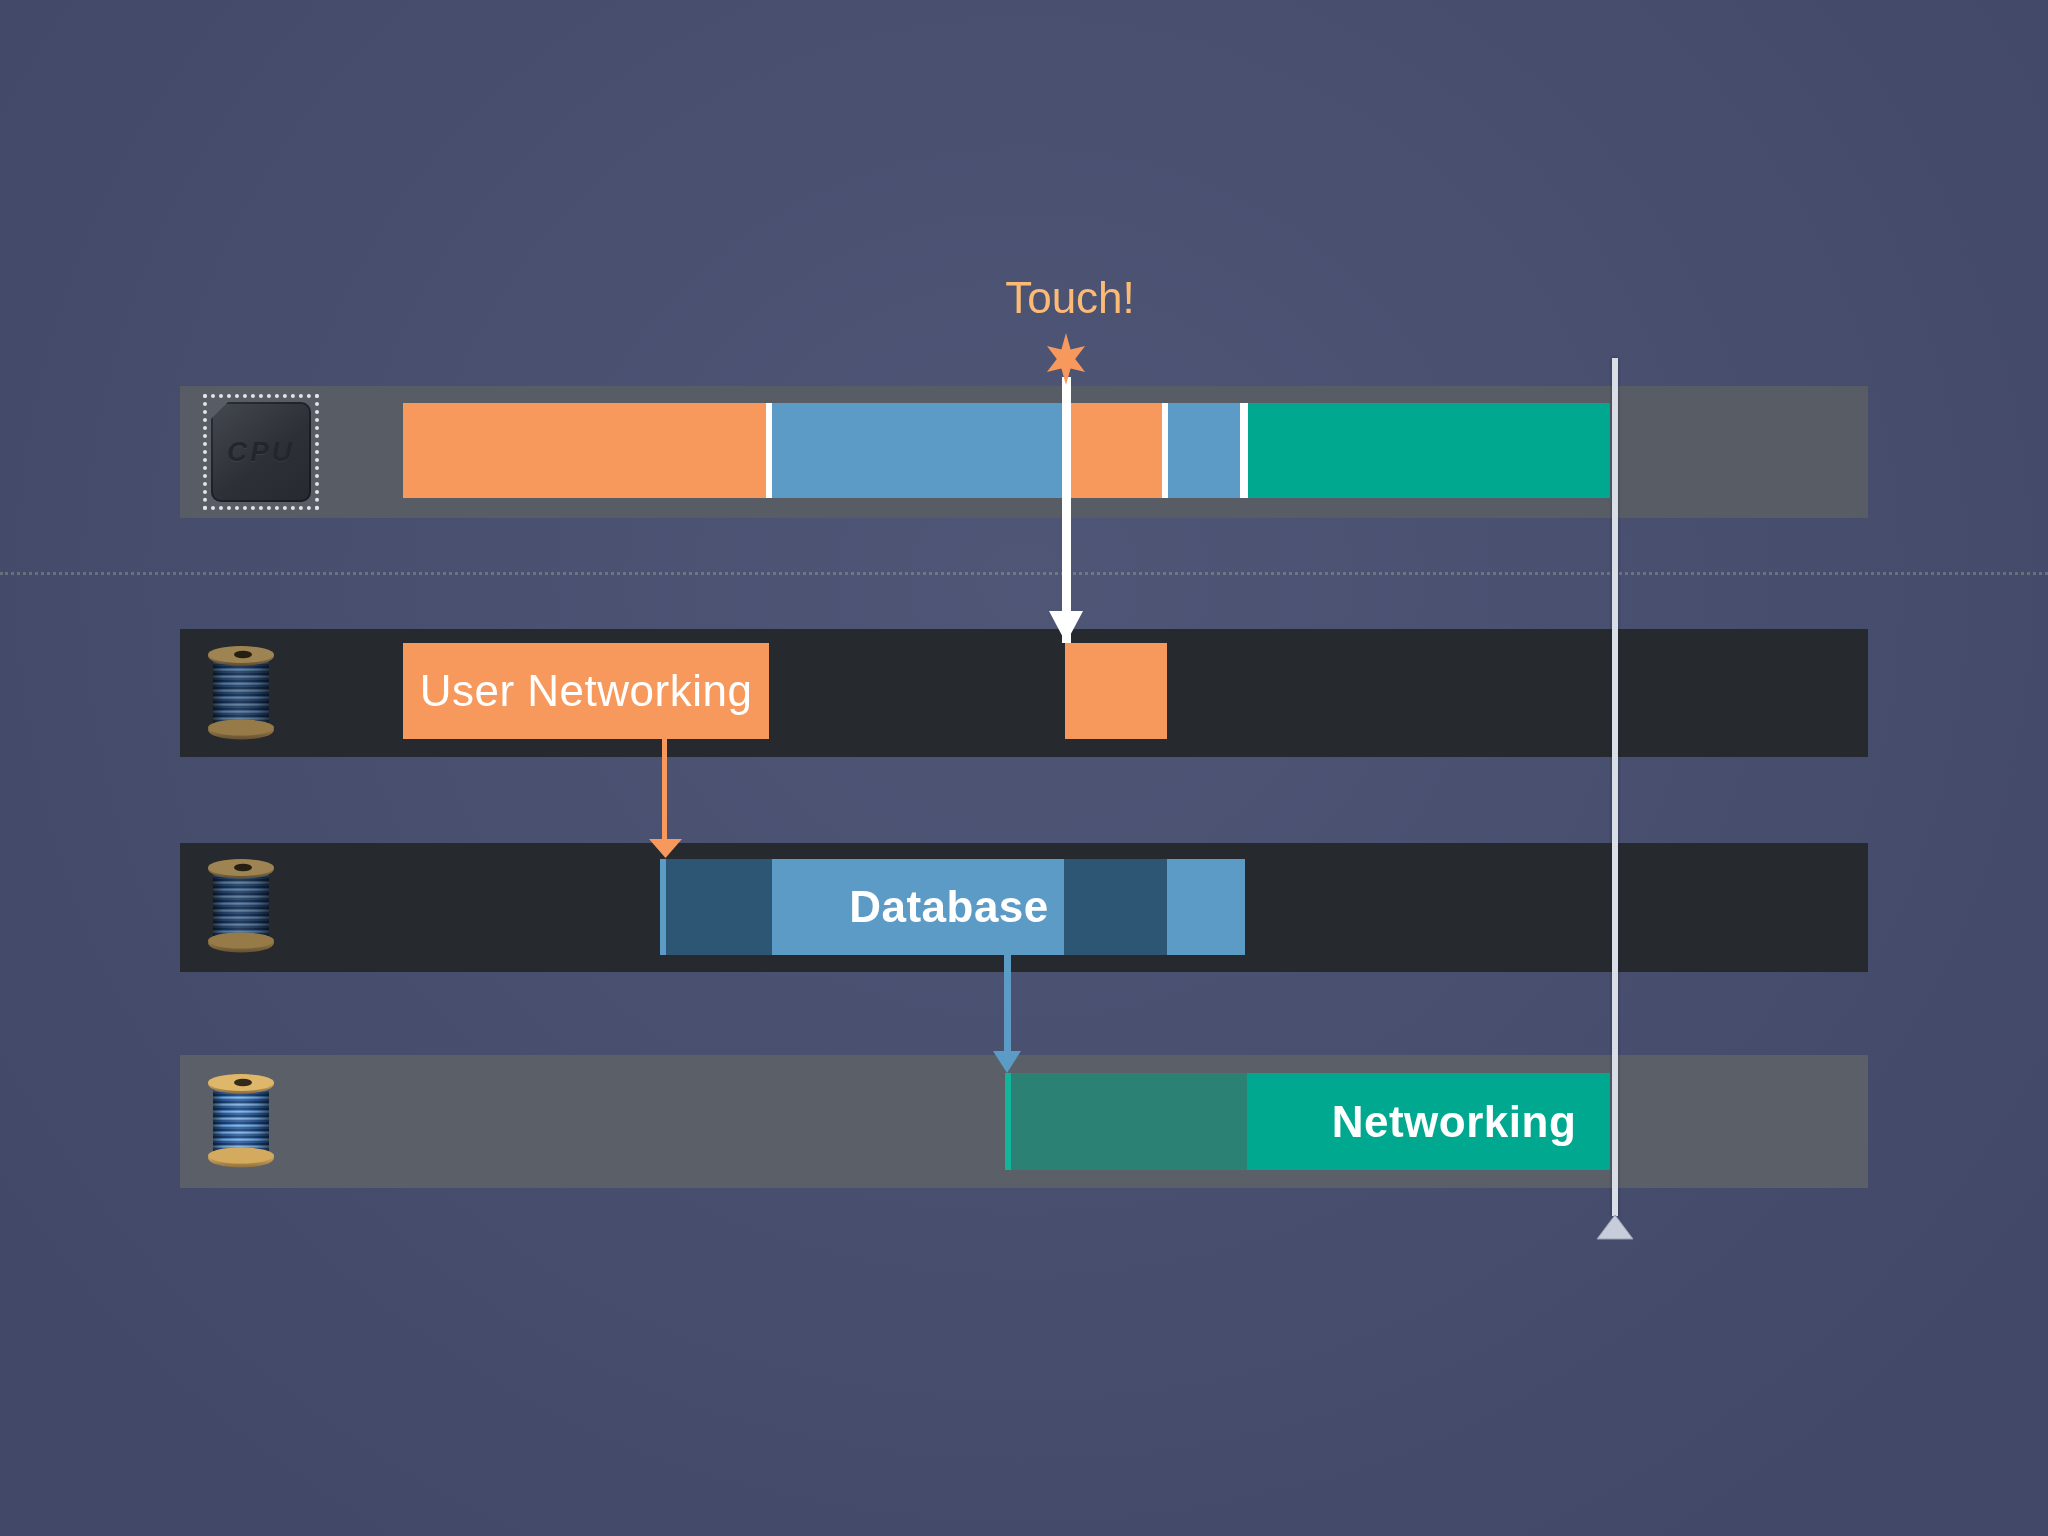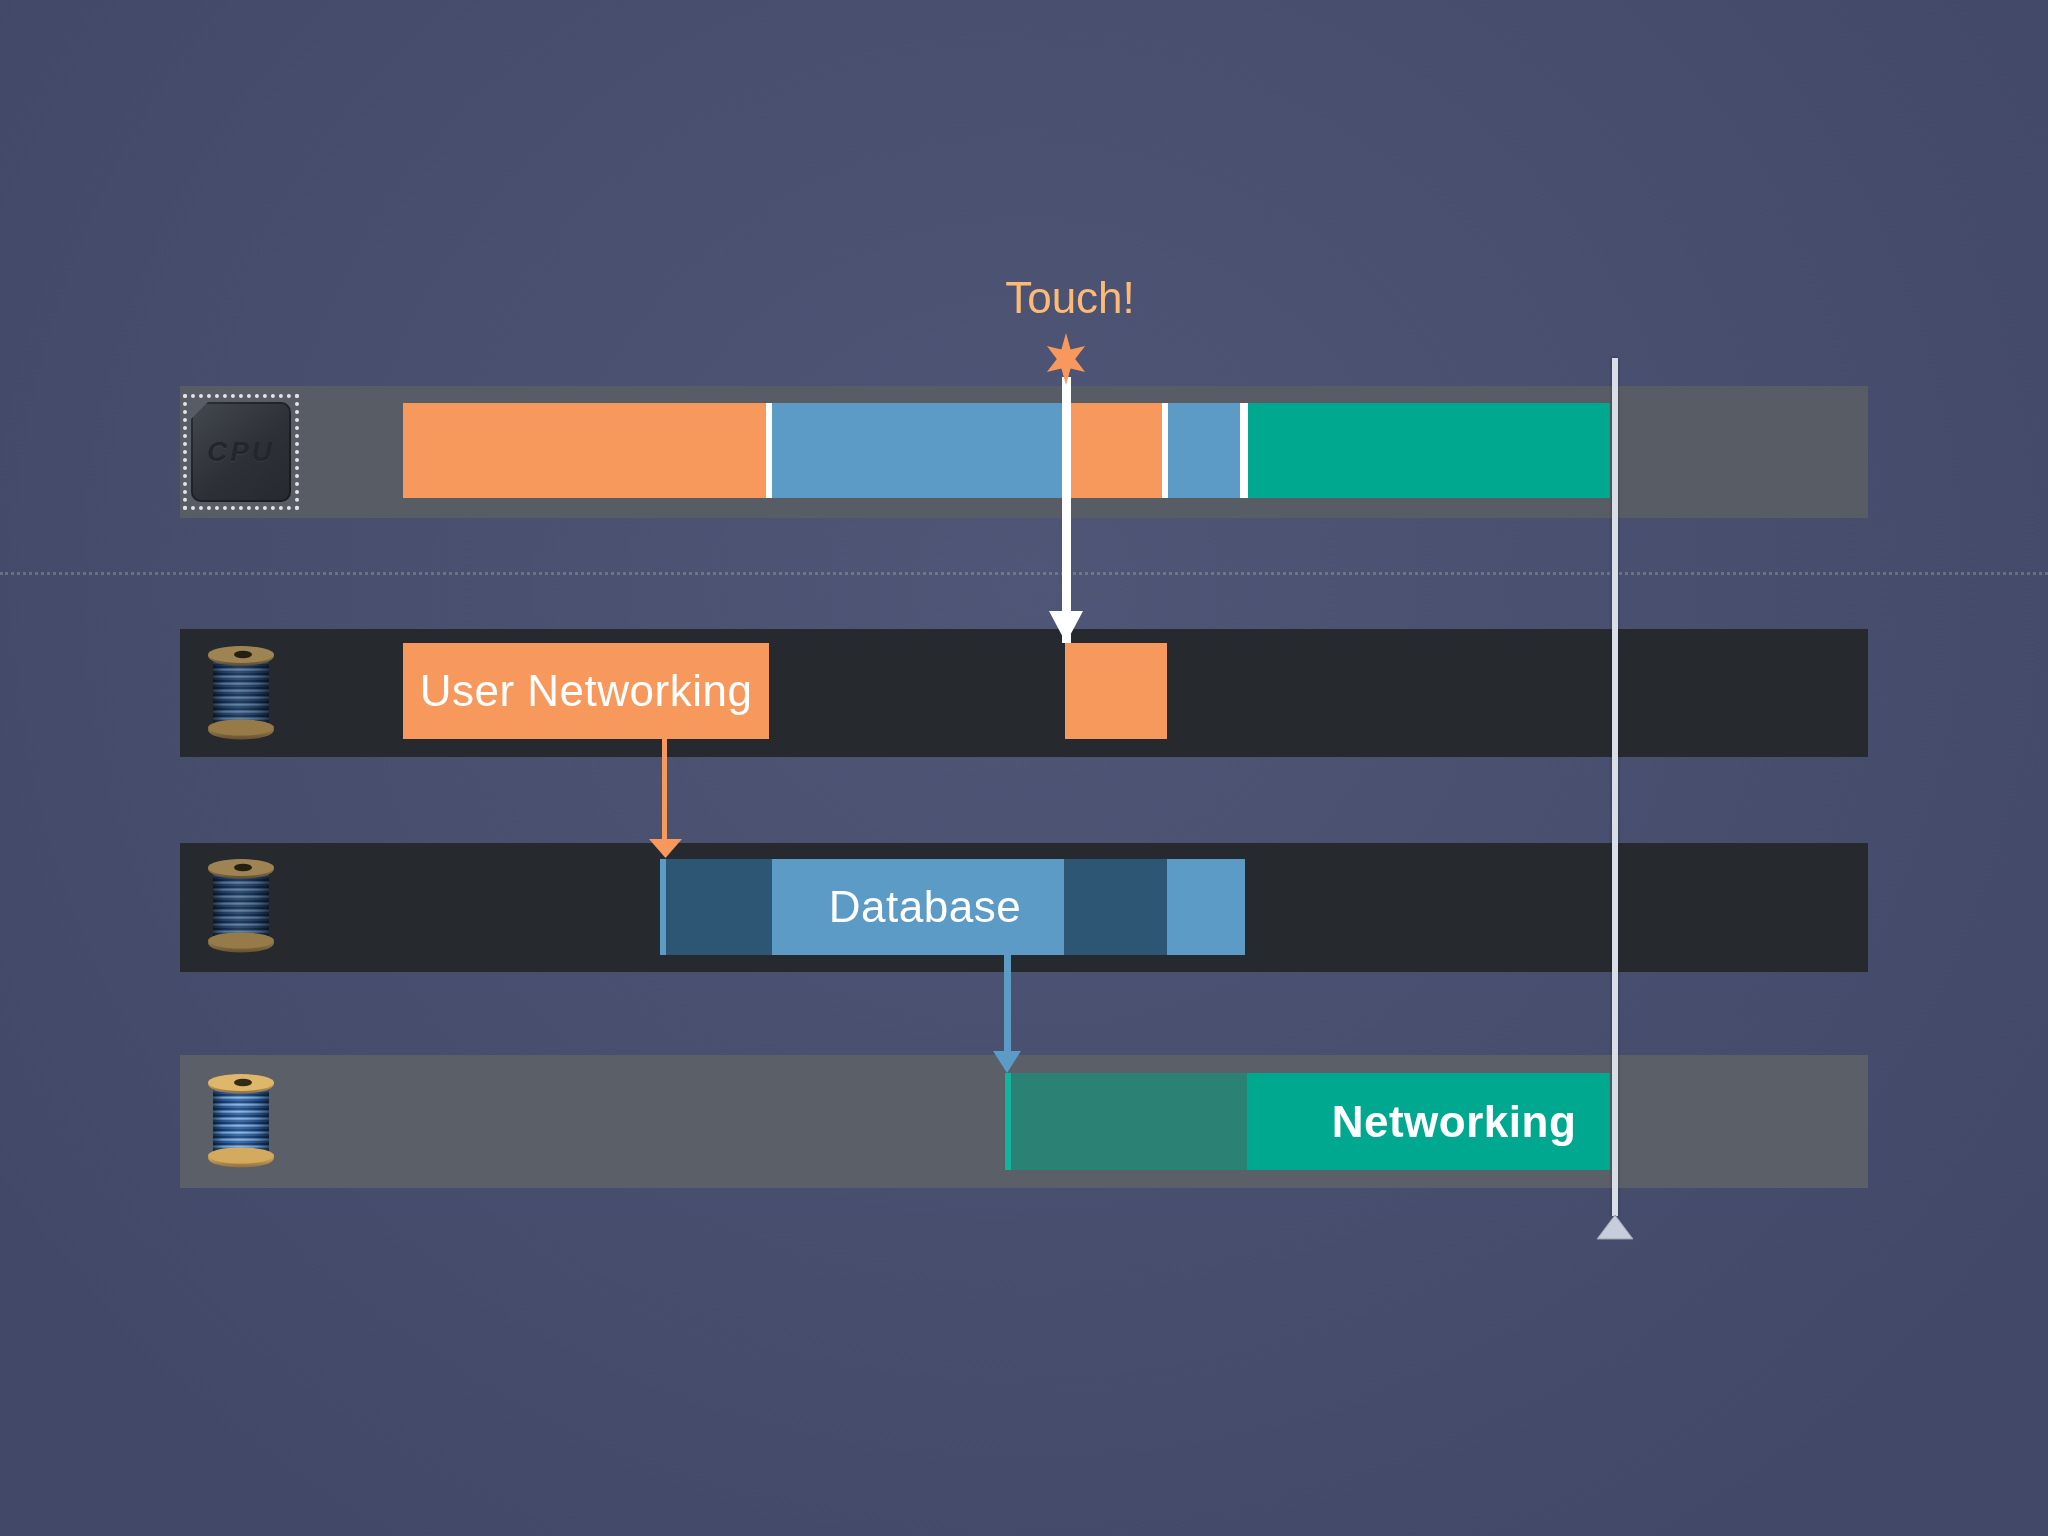--- a/index.html
+++ b/index.html
@@ -21,25 +21,25 @@
   .row-net{top:1055px;height:133px;}
   .track{position:absolute;left:180px;z-index:4;}
   .track-cpu{top:403px;height:95px;}
   .track-ui{top:643px;height:96px;}
   .track-db{top:859px;height:96px;}
   .track-net{top:1073px;height:97px;}
   .seg{position:absolute;top:0;height:100%;z-index:1;}
   .bar-label{position:absolute;top:0;height:100%;display:flex;align-items:center;justify-content:center;
     color:#fff;font-size:44px;letter-spacing:.5px;z-index:3;white-space:nowrap;}
   .lbl-ui{left:223px;width:366px;}
-  .lbl-db{left:480px;width:530px;}
+  .lbl-db{left:504px;width:530px;font-weight:bold;}
   .lbl-net{left:1067px;width:414px;font-weight:bold;}
 
   
-  .chip{position:absolute;left:183px;top:394px;width:100px;height:100px;
+  .chip{position:absolute;left:203px;top:394px;width:100px;height:100px;
     border:4px dotted rgba(242,242,242,.9);padding:4px;z-index:5;font-style:italic;}
   .chip-body{width:100%;height:100%;border-radius:10px;
     background:linear-gradient(140deg,#44484f 0%,#2d3037 55%,#26292f 100%);
     clip-path:polygon(17% 0,100% 0,100% 100%,0 100%,0 17%);
     display:flex;align-items:center;justify-content:center;
     box-shadow:inset 0 0 0 2px rgba(0,0,0,.35);}
   .chip-label{font-size:28px;font-weight:bold;letter-spacing:3px;color:#23262b;
     text-shadow:0 1px 0 rgba(255,255,255,.06);}
 
   

